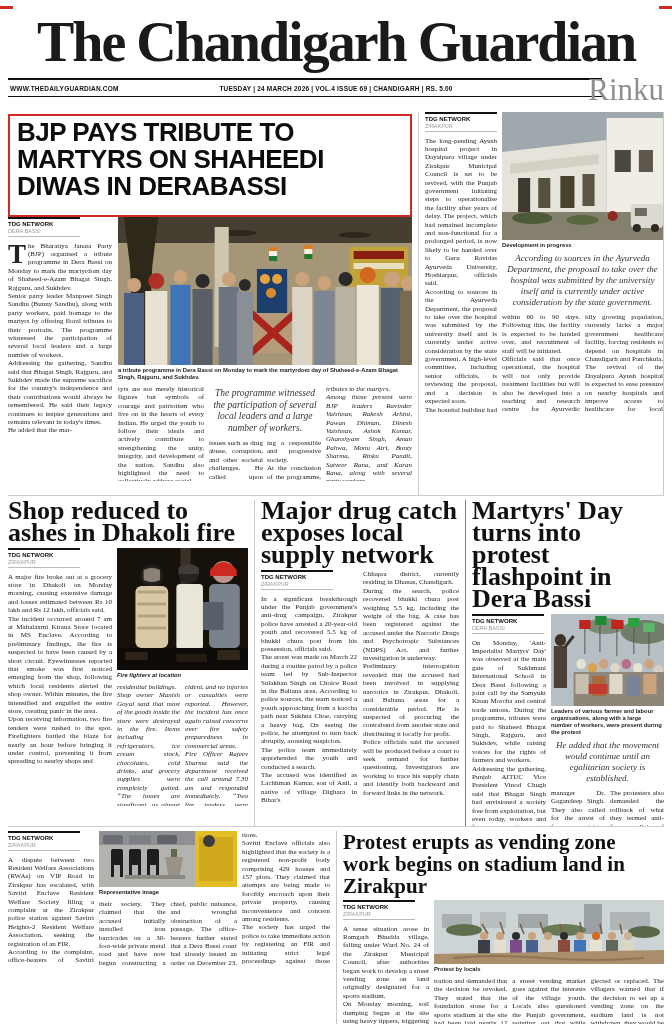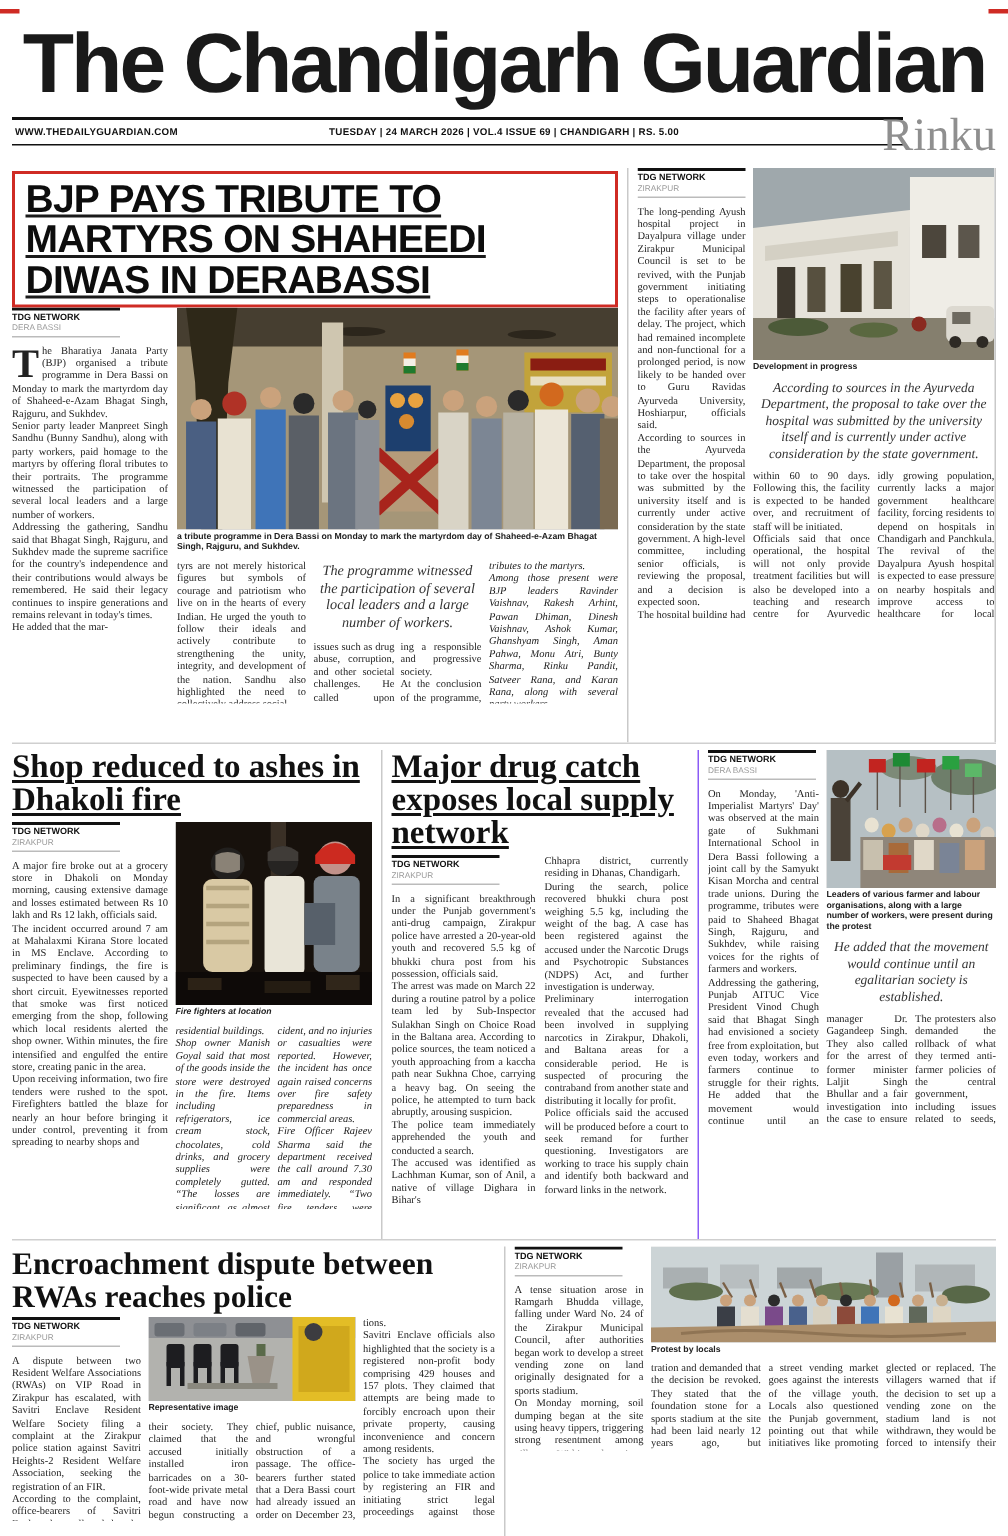--- a/index.html
+++ b/index.html
@@ -5,21 +5,21 @@
   html,body{margin:0;padding:0;background:#e9e9e9;}
   .sheet{position:relative;width:672px;height:1024px;background:#fff;margin:0 auto;
          font-family:"Liberation Serif",serif;color:#1a1a1a;overflow:hidden;}
   .inner{position:relative;padding:0 8px;}
   .tick{position:absolute;top:6px;width:13px;height:3px;background:#cf2b24;}
   .tick.l{left:0}.tick.r{right:0}
 
   
   .masthead{position:relative;height:112px;}
   .mast-title{margin:0;padding-top:12px;text-align:center;font-size:56px;line-height:60px;
-      font-weight:bold;letter-spacing:-2px;font-family:Liberation Sans, sans-serif;}
+      font-weight:bold;letter-spacing:-2px;font-family:Liberation Serif, serif;}
   .rulebar{margin-top:6px;margin-right:62px;border-top:2.5px solid #111;border-bottom:1px solid #111;
       display:flex;align-items:center;justify-content:space-between;padding:2px 2px;height:12px;}
   .rulebar .site,.rulebar .dateline{font-family:"Liberation Sans",sans-serif;font-weight:bold;
       font-size:6.5px;letter-spacing:.2px;color:#111;white-space:nowrap;}
   .rulebar .dateline{position:absolute;left:50%;transform:translateX(-50%);}
   .review{position:absolute;right:0;top:72px;font-size:31px;color:#8f8f8f;
       font-family:"Liberation Serif",serif;}
 
   
   .byline{width:72px;border-top:2.5px solid #111;border-bottom:.5px solid #bbb;
@@ -33,21 +33,21 @@
       line-height:7px;color:#222;margin:2px 0 4px;}
   .pullquote{font-style:italic;text-align:center;color:#333;margin:3px 2px 5px;}
   .photo{width:100%;overflow:hidden;background:#ccc;}
   .photo svg{display:block;width:100%;height:100%;}
   .hl-serif{font-family:"Liberation Serif",serif;font-weight:bold;color:#111;margin:0;}
 
   
   .row1{display:flex;height:383px;overflow:hidden;}
   .lead-sec{width:404px;padding-right:6px;border-right:1px solid #c9c9c9;}
   .hosp-sec{flex:1;padding-left:6px;border-right:1px solid #c9c9c9;}
-  .lead-hl-box{border:2px solid #cf2b24;padding:3px 7px 3px;margin-top:2px;text-decoration:underline;}
+  .lead-hl-box{border:2px solid #cf2b24;padding:3px 7px 15px;margin-top:2px;}
   .lead-hl{margin:0;font-family:"Liberation Sans",sans-serif;font-weight:bold;
       font-size:26px;line-height:27px;letter-spacing:-.5px;color:#0d0d0d;}
   .lead-sub{font-size:15.5px;line-height:18px;color:#5d5d5d;margin:5px 2px 6px;}
   .lead-cols{display:flex;height:268px;overflow:hidden;}
   .lead-c1{width:104px;margin-right:6px;}
   .lead-right{flex:1;}
   .lead-photo{height:148px;}
   .lead-bottom{display:flex;margin-top:2px;height:96px;overflow:hidden;}
   .lead-c2{width:86px;margin-right:5px;}
   .lead-mid{width:112px;margin-right:5px;}
@@ -65,21 +65,21 @@
   .hosp-quote{font-size:9px;line-height:11px;}
   .twocol{display:flex;}
   .twocol > div{flex:1;}
   .twocol > div:first-child{margin-right:5px;}
 
   
   .row2{display:flex;height:326px;border-top:1px solid #cfcfcf;padding-top:4px;overflow:hidden;}
   .fire-sec{width:240px;padding-right:6px;border-right:1px solid #c9c9c9;}
   .drug-sec{width:198px;padding:0 6px;border-right:1px solid #8b5cf6;}
   .mart-sec{flex:1;padding-left:6px;}
-  .row2 .hl-serif{font-size:22px;line-height:22px;margin-bottom:4px;text-decoration:underline;}
+  .row2 .hl-serif{font-size:26px;line-height:22px;margin-bottom:4px;}
   .fire-cols{display:flex;height:258px;overflow:hidden;}
   .fire-c1{width:104px;margin-right:5px;}
   .fire-right{flex:1;font-style:italic;}
   .fire-photo{height:122px;}
   .drug-cols{display:flex;height:262px;overflow:hidden;}
   .drug-cols > div{flex:1;}
   .drug-cols > div:first-child{margin-right:6px;}
   .mart-cols{display:flex;height:252px;overflow:hidden;}
   .mart-c1{width:74px;margin-right:5px;}
   .mart-right{flex:1;}
@@ -320,20 +320,21 @@
 The accused was identified as Lachhman Kumar, son of Anil, a native of village Dighara in Bihar's</span></div>
           </div>
           <div class="body"><span>Chhapra district, currently residing in Dhanas, Chandigarh.
 During the search, police recovered bhukki chura post weighing 5.5 kg, including the weight of the bag. A case has been registered against the accused under the Narcotic Drugs and Psychotropic Substances (NDPS) Act, and further investigation is underway.
 Preliminary interrogation revealed that the accused had been involved in supplying narcotics in Zirakpur, Dhakoli, and Baltana areas for a considerable period. He is suspected of procuring the contraband from another state and distributing it locally for profit.
 Police officials said the accused will be produced before a court to seek remand for further questioning. Investigators are working to trace his supply chain and identify both backward and forward links in the network.</span></div>
         </div>
       </section>
 
       <section class="mart-sec">
+        <h2 class="hl-serif">Martyrs' Day turns into protest flashpoint in Dera Bassi</h2>
         <div class="mart-cols">
           <div class="mart-c1">
             <div class="byline">
               <span class="net">TDG NETWORK</span>
               <span class="loc">DERA BASSI</span>
             </div>
             <div class="body"><span>On Monday, 'Anti-Imperialist Martyrs' Day' was observed at the main gate of Sukhmani International School in Dera Bassi following a joint call by the Samyukt Kisan Morcha and central trade unions. During the programme, tributes were paid to Shaheed Bhagat Singh, Rajguru, and Sukhdev, while raising voices for the rights of farmers and workers.
 Addressing the gathering, Punjab AITUC Vice President Vinod Chugh said that Bhagat Singh had envisioned a society free from exploitation, but even today, workers and farmers continue to struggle for their rights. He added that the movement would continue until an egalitarian society is established.
 During the protest, the organisations demanded a CBI inquiry into the suicide of warehouse</span></div>
           </div>
@@ -385,21 +386,20 @@
 Leaders of various farmer and labour organisations, along with a large number of workers, were present during the protest.</span></div>
             </div>
           </div>
         </div>
       </section>
     </div>
 
     <div class="row3">
 
       <section class="rwa-sec">
-        <h2 class="hl-serif">Encroachment dispute between RWAs reaches police</h2>
         <div class="rwa-cols">
           <div class="rwa-c1">
             <div class="byline">
               <span class="net">TDG NETWORK</span>
               <span class="loc">ZIRAKPUR</span>
             </div>
             <div class="body"><span>A dispute between two Resident Welfare Associations (RWAs) on VIP Road in Zirakpur has escalated, with Savitri Enclave Resident Welfare Society filing a complaint at the Zirakpur police station against Savitri Heights-2 Resident Welfare Association, seeking the registration of an FIR.
 According to the complaint, office-bearers of Savitri Enclave have alleged that the president, secretary, and other members of the opposing association are attempting to illegally encroach upon a private road belonging to</span></div>
           </div>
           <div class="rwa-mid">
@@ -436,20 +436,21 @@
               <div class="body"><span>chief, public nuisance, and wrongful obstruction of a passage. The office-bearers further stated that a Dera Bassi court had already issued an order on December 23, 2024, declaring such construction illegal. Despite this, they alleged that the accused continue to defy the court's direc-</span></div>
             </div>
           </div>
           <div class="rwa-c4 body"><span>tions.
 Savitri Enclave officials also highlighted that the society is a registered non-profit body comprising 429 houses and 157 plots. They claimed that attempts are being made to forcibly encroach upon their private property, causing inconvenience and concern among residents.
 The society has urged the police to take immediate action by registering an FIR and initiating strict legal proceedings against those involved. They emphasised that timely intervention is necessary to prevent further escalation of the dispute and to ensure compliance with the law.</span></div>
         </div>
       </section>
 
       <section class="vend-sec">
+        <h2 class="hl-serif">Protest erupts as vending zone work begins on stadium land in Zirakpur</h2>
         <div class="vend-cols">
           <div class="vend-c1">
             <div class="byline">
               <span class="net">TDG NETWORK</span>
               <span class="loc">ZIRAKPUR</span>
             </div>
             <div class="body"><span>A tense situation arose in Ramgarh Bhudda village, falling under Ward No. 24 of the Zirakpur Municipal Council, after authorities began work to develop a street vending zone on land originally designated for a sports stadium.
 On Monday morning, soil dumping began at the site using heavy tippers, triggering strong resentment among villagers. Within a short time, a large number of residents, including youth and elderly people, gathered at the spot and forced an immediate halt to the work.
 The villagers raised slogans against the adminis-</span></div>
           </div>

